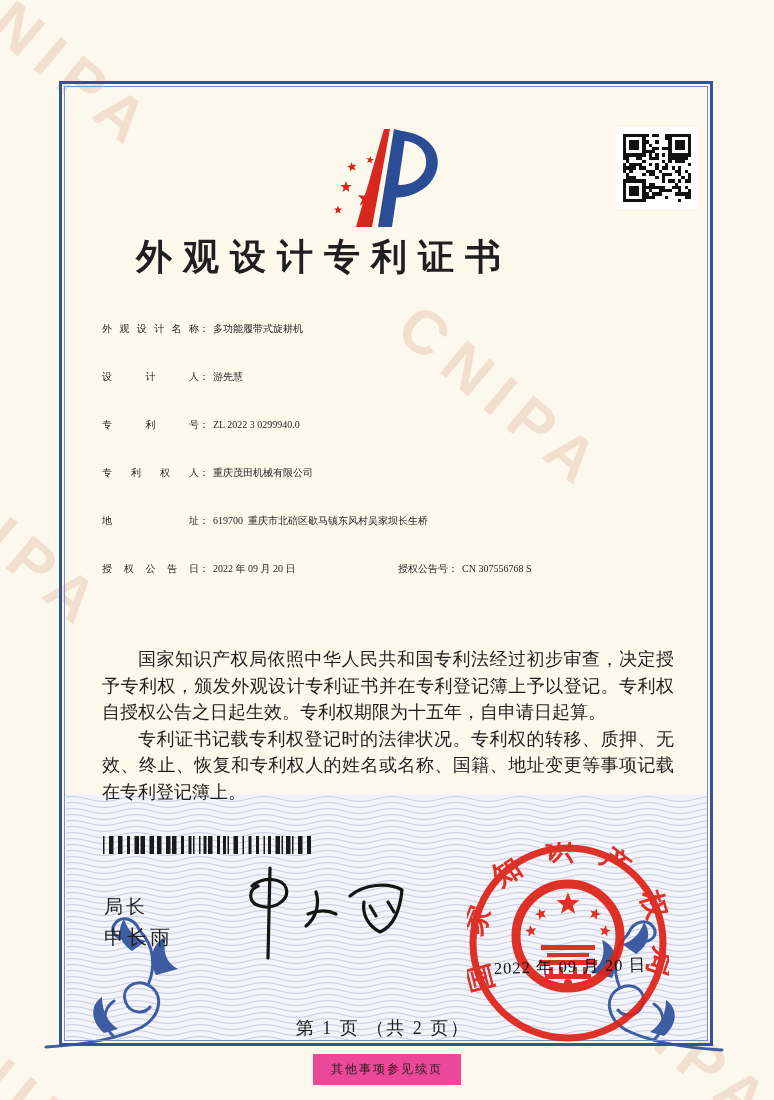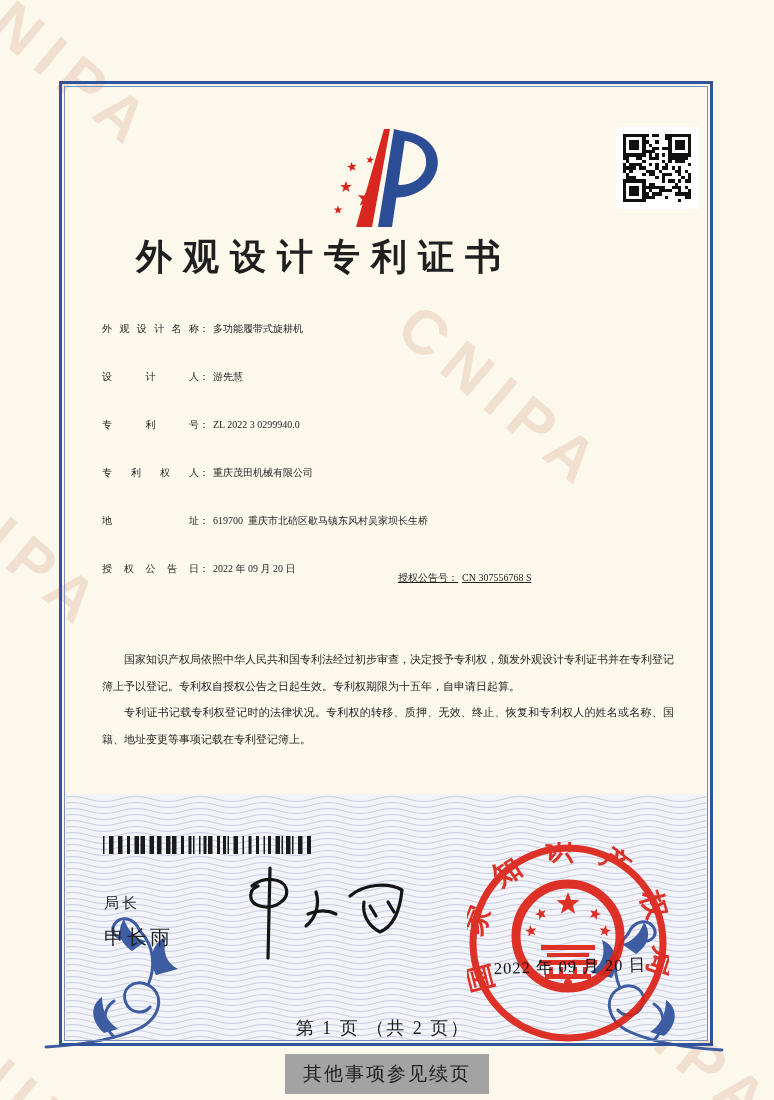--- a/index.html
+++ b/index.html
@@ -15,35 +15,35 @@
   .cert-no{position:absolute;left:100px;top:120px;font-size:15px;letter-spacing:2px;z-index:4;}
   .logo{position:absolute;left:332px;top:127px;z-index:4;}
   .qr-box{position:absolute;left:616px;top:127px;width:82px;height:82px;background:#ffffff;z-index:4;
           display:flex;align-items:center;justify-content:center;}
   .title{position:absolute;left:0;top:233px;width:648px;text-align:center;font-size:36px;font-weight:bold;
          letter-spacing:11px;z-index:4;}
   .fields{position:absolute;left:102px;top:322px;width:575px;font-size:10px;z-index:4;}
   .frow{height:27px;margin-bottom:21px;position:relative;white-space:nowrap;}
   .flabel{display:inline-block;width:97px;text-align:justify;text-align-last:justify;}
   .fvalue{white-space:pre-wrap;margin-left:4px;}
-  .grant2{position:absolute;left:296px;top:9px;text-decoration:underline;}
-  .paras{position:absolute;left:102px;top:646px;width:572px;font-size:11px;line-height:26.5px;
+  .grant2{position:absolute;left:296px;top:0;}
+  .paras{position:absolute;left:102px;top:646px;width:572px;font-size:18px;line-height:26.5px;
          text-align:justify;z-index:4;}
   .paras p{margin:0;text-indent:2em;}
   .barcode{position:absolute;left:103px;top:836px;z-index:4;}
-  .signer-title{position:absolute;left:104px;top:894px;font-size:15px;letter-spacing:3px;z-index:4;}
+  .signer-title{position:absolute;left:104px;top:894px;font-size:19px;letter-spacing:3px;z-index:4;}
   .signer-name{position:absolute;left:104px;top:924px;font-size:20px;letter-spacing:3px;z-index:4;}
   .signature{position:absolute;left:212px;top:864px;z-index:4;}
   .seal{position:absolute;left:467px;top:842px;z-index:5;opacity:0.93;}
   .seal-date{position:absolute;left:476px;top:956px;width:188px;text-align:center;font-size:16.5px;
              color:#101010;letter-spacing:1px;z-index:6;transform:rotate(-1.5deg);}
   .page-footer{position:absolute;left:59px;top:1016px;width:648px;text-align:center;font-size:18px;
                letter-spacing:2px;z-index:4;}
-  .note{position:absolute;left:50%;top:1054px;transform:translateX(-50%);background:#a3a3a3;
-        padding:7px 18px;font-size:19px;letter-spacing:2px;z-index:4;}
+  .note{position:absolute;left:50%;top:1054px;transform:translateX(-50%);background:#ec4899;
+        padding:7px 18px;font-size:12px;letter-spacing:2px;z-index:4;}
 </style>
 </head>
 <body>
 
 <div class="page">
 
   <div class="wm" style="left:-20px;top:-50px;">CNIPA</div>
   <div class="wm" style="left:430px;top:290px;">CNIPA</div>
   <div class="wm" style="left:-70px;top:430px;">CNIPA</div>
   <div class="wm" style="left:600px;top:930px;">CNIPA</div>

